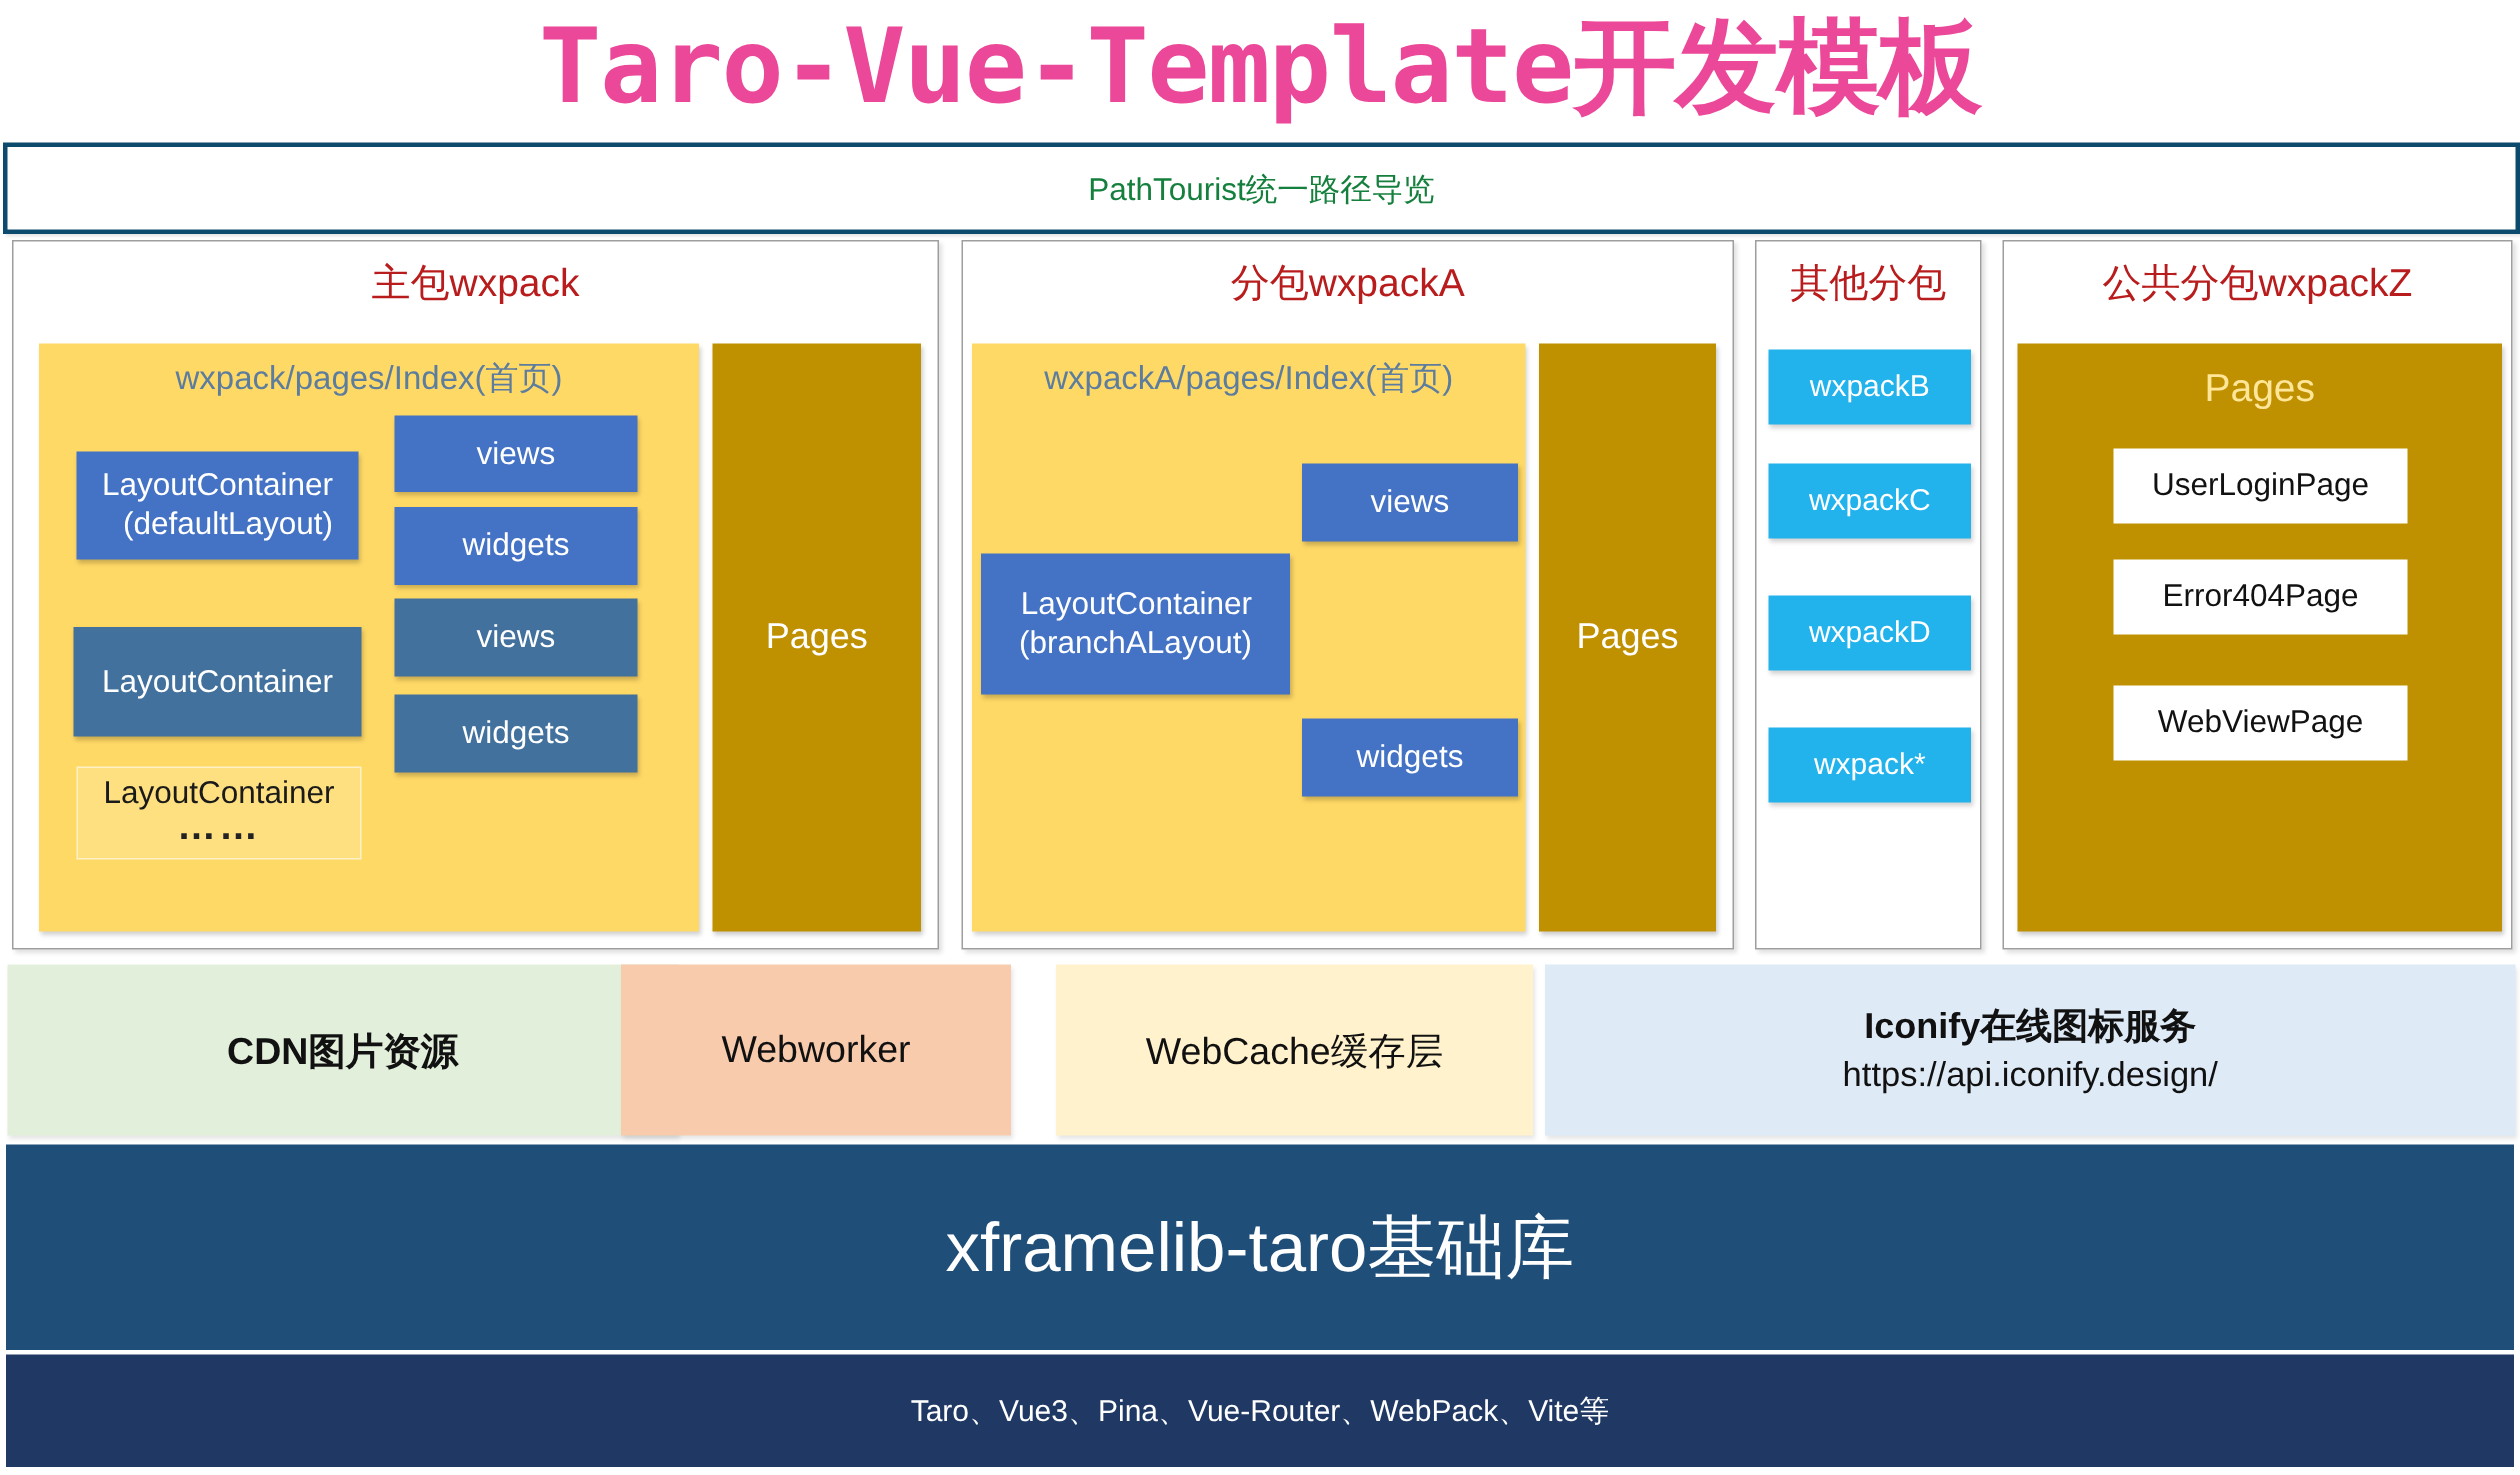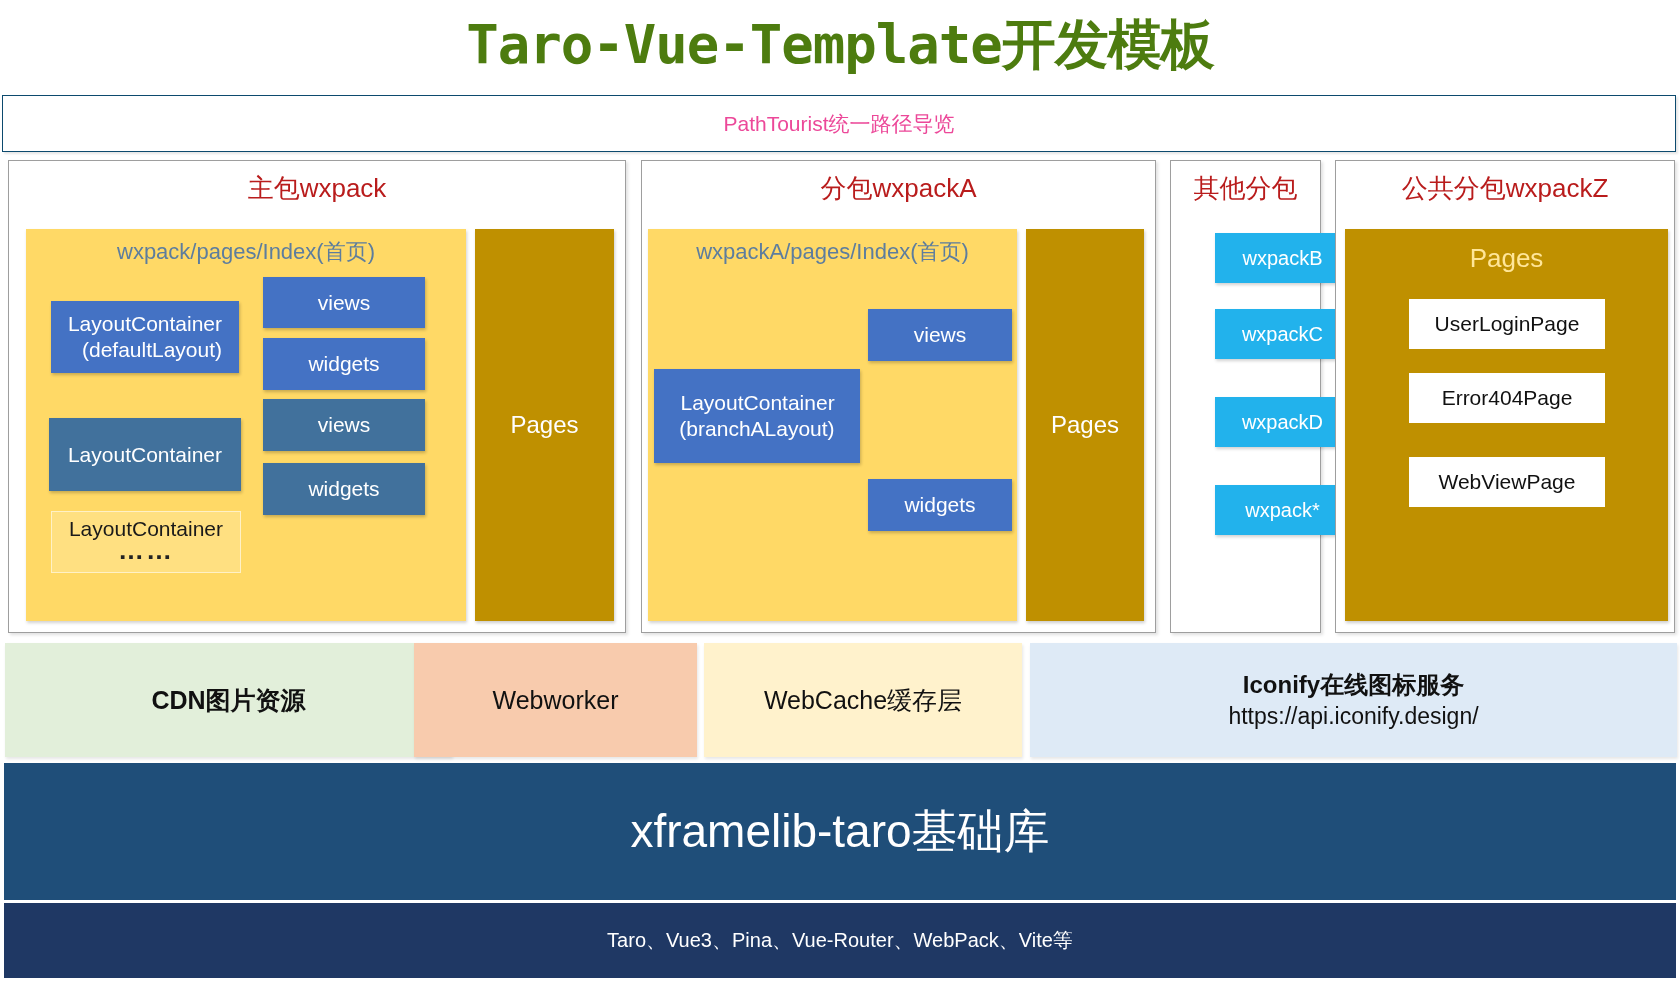--- a/index.html
+++ b/index.html
@@ -3,26 +3,26 @@
 <meta charset="utf-8">
 <style>
   html,body{margin:0;padding:0;background:#ffffff;}
   .page{position:relative;width:1680px;height:983px;background:#ffffff;overflow:hidden;
         font-family:"Liberation Sans","DejaVu Sans",sans-serif;color:#111;}
 
   
   .main-title{position:absolute;left:0;top:4px;width:100%;height:82px;
               display:flex;align-items:center;justify-content:center;
               font-family:"DejaVu Sans Mono","Liberation Mono",monospace;
-              font-weight:bold;font-size:54px;letter-spacing:-1px;color:#4d7c0f;}
+              font-weight:bold;font-size:69px;letter-spacing:-1px;color:#ec4899;}
 
   
   .nav-bar{position:absolute;left:2px;top:95px;width:1672px;height:55px;
-           background:#fff;border:1px solid #0c4a6e;box-shadow:2px 2px 2px rgba(0,0,0,0.10);
-           display:flex;align-items:center;justify-content:center;font-size:21px;color:#ec4899;}
+           background:#fff;border:3px solid #0c4a6e;box-shadow:2px 2px 2px rgba(0,0,0,0.10);
+           display:flex;align-items:center;justify-content:center;font-size:21px;color:#15803d;}
 
   
   .panel{position:absolute;top:160px;height:473px;background:#fff;
          border:1px solid #9e9e9e;box-shadow:2px 2px 3px rgba(0,0,0,0.12);box-sizing:border-box;}
   .panel-1{left:8px;width:618px;}
   .panel-2{left:641px;width:515px;}
   .panel-3{left:1170px;width:151px;}
   .panel-4{left:1335px;width:340px;padding-left:12px;}
   .panel-title{position:absolute;top:10px;left:0;width:100%;text-align:center;
                font-size:26px;color:#b91c1c;}
@@ -61,34 +61,34 @@
        flex-direction:column;justify-content:flex-start;padding-top:4px;box-sizing:border-box;}
   .lc3 .dots{font-weight:bold;font-size:26px;line-height:16px;letter-spacing:2px;color:#222;}
 
   .v2a{left:220px;top:80px;width:144px;height:52px;}
   .lc2a{left:6px;top:140px;width:206px;height:94px;}
   .w2a{left:220px;top:250px;width:144px;height:52px;}
 
   
   .cyan-item{position:absolute;left:8px;width:135px;height:50px;background:#22B2EC;
              display:flex;align-items:center;justify-content:center;color:#fff;font-size:20px;
-             box-shadow:1px 2px 3px rgba(0,0,0,0.18);margin-left:36px;}
+             box-shadow:1px 2px 3px rgba(0,0,0,0.18);}
   .cy-0{top:72px;} .cy-1{top:148px;} .cy-2{top:236px;} .cy-3{top:324px;}
 
   
   .white-item{position:absolute;left:64px;width:196px;height:50px;background:#fff;
               display:flex;align-items:center;justify-content:center;color:#111;font-size:21px;}
   .wi-0{top:70px;} .wi-1{top:144px;} .wi-2{top:228px;}
 
   
   .svc{position:absolute;top:643px;height:114px;display:flex;flex-direction:column;
        align-items:center;justify-content:center;font-size:25px;color:#111;
        box-shadow:1px 2px 3px rgba(0,0,0,0.10);}
   .svc-green{left:5px;width:447px;background:#E2EFDA;font-weight:bold;}
-  .svc-peach{left:414px;width:283px;background:#F8CBAD;}
+  .svc-peach{left:414px;width:260px;background:#F8CBAD;}
   .svc-yellow{left:704px;width:318px;background:#FFF2CC;}
   .svc-blue{left:1030px;width:647px;background:#DEEAF6;}
   .svc-blue .svc-line1{font-weight:bold;font-size:24px;line-height:32px;}
   .svc-blue .svc-line2{font-weight:normal;font-size:23px;line-height:30px;}
 
   
   .band{position:absolute;left:4px;width:1672px;display:flex;align-items:center;
         justify-content:center;color:#fff;}
   .band-foundation{top:763px;height:137px;background:#1F4E79;font-size:46px;text-align:center;}
   .band-stack{top:903px;height:75px;background:#1F3864;font-size:20px;}

